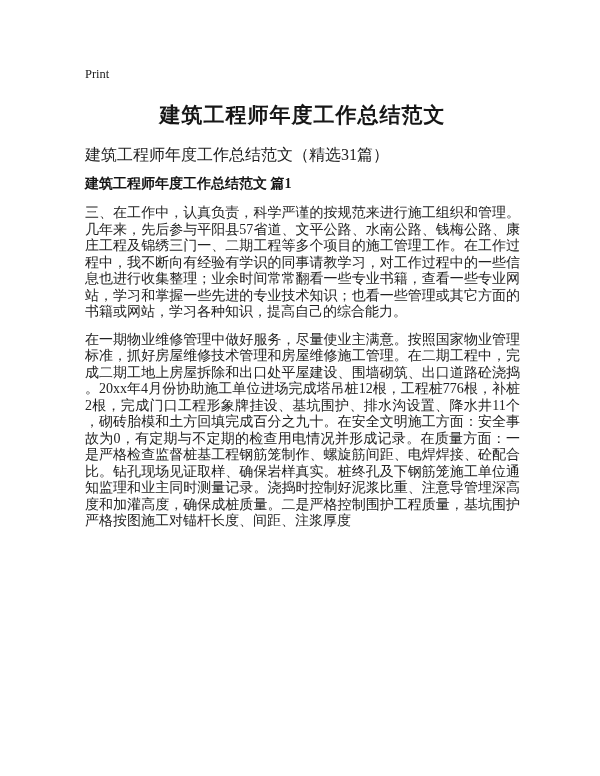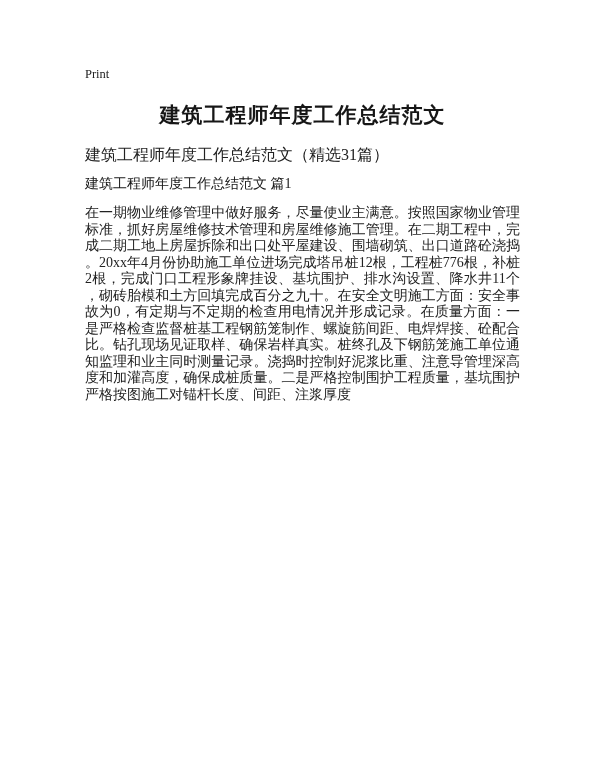--- a/index.html
+++ b/index.html
@@ -36,21 +36,21 @@
     color: #161616;
     letter-spacing: 1px;
   }
   .doc-subtitle {
     font-size: 16px;
     margin: 16px 0 0 0;
     color: #222222;
   }
   .section-heading {
     font-size: 14px;
-    font-weight: normal;
+    font-weight: bold;
     margin: 9px 0 0 0;
     color: #161616;
   }
   .body-text {
     margin-top: 12px;
   }
   .body-text p {
     font-size: 14px;
     line-height: 16.5px;
     margin: 0 0 11px 0;
@@ -67,16 +67,17 @@
 
   <a class="print-link">Print</a>
 
   <h1 class="doc-title">建筑工程师年度工作总结范文</h1>
 
   <p class="doc-subtitle">建筑工程师年度工作总结范文（精选31篇）</p>
 
   <h2 class="section-heading">建筑工程师年度工作总结范文 篇1</h2>
 
   <div class="body-text">
+    <p>三、在工作中，认真负责，科学严谨的按规范来进行施工组织和管理。几年来，先后参与平阳县57省道、文平公路、水南公路、钱梅公路、康庄工程及锦绣三门一、二期工程等多个项目的施工管理工作。在工作过程中，我不断向有经验有学识的同事请教学习，对工作过程中的一些信息也进行收集整理；业余时间常常翻看一些专业书籍，查看一些专业网站，学习和掌握一些先进的专业技术知识；也看一些管理或其它方面的书籍或网站，学习各种知识，提高自己的综合能力。</p>
     <p>在一期物业维修管理中做好服务，尽量使业主满意。按照国家物业管理标准，抓好房屋维修技术管理和房屋维修施工管理。在二期工程中，完成二期工地上房屋拆除和出口处平屋建设、围墙砌筑、出口道路砼浇捣。20xx年4月份协助施工单位进场完成塔吊桩12根，工程桩776根，补桩2根，完成门口工程形象牌挂设、基坑围护、排水沟设置、降水井11个，砌砖胎模和土方回填完成百分之九十。在安全文明施工方面：安全事故为0，有定期与不定期的检查用电情况并形成记录。在质量方面：一是严格检查监督桩基工程钢筋笼制作、螺旋筋间距、电焊焊接、砼配合比。钻孔现场见证取样、确保岩样真实。桩终孔及下钢筋笼施工单位通知监理和业主同时测量记录。浇捣时控制好泥浆比重、注意导管埋深高度和加灌高度，确保成桩质量。二是严格控制围护工程质量，基坑围护严格按图施工对锚杆长度、间距、注浆厚度</p>
   </div>
 
 </div>
 
 </body></html>

